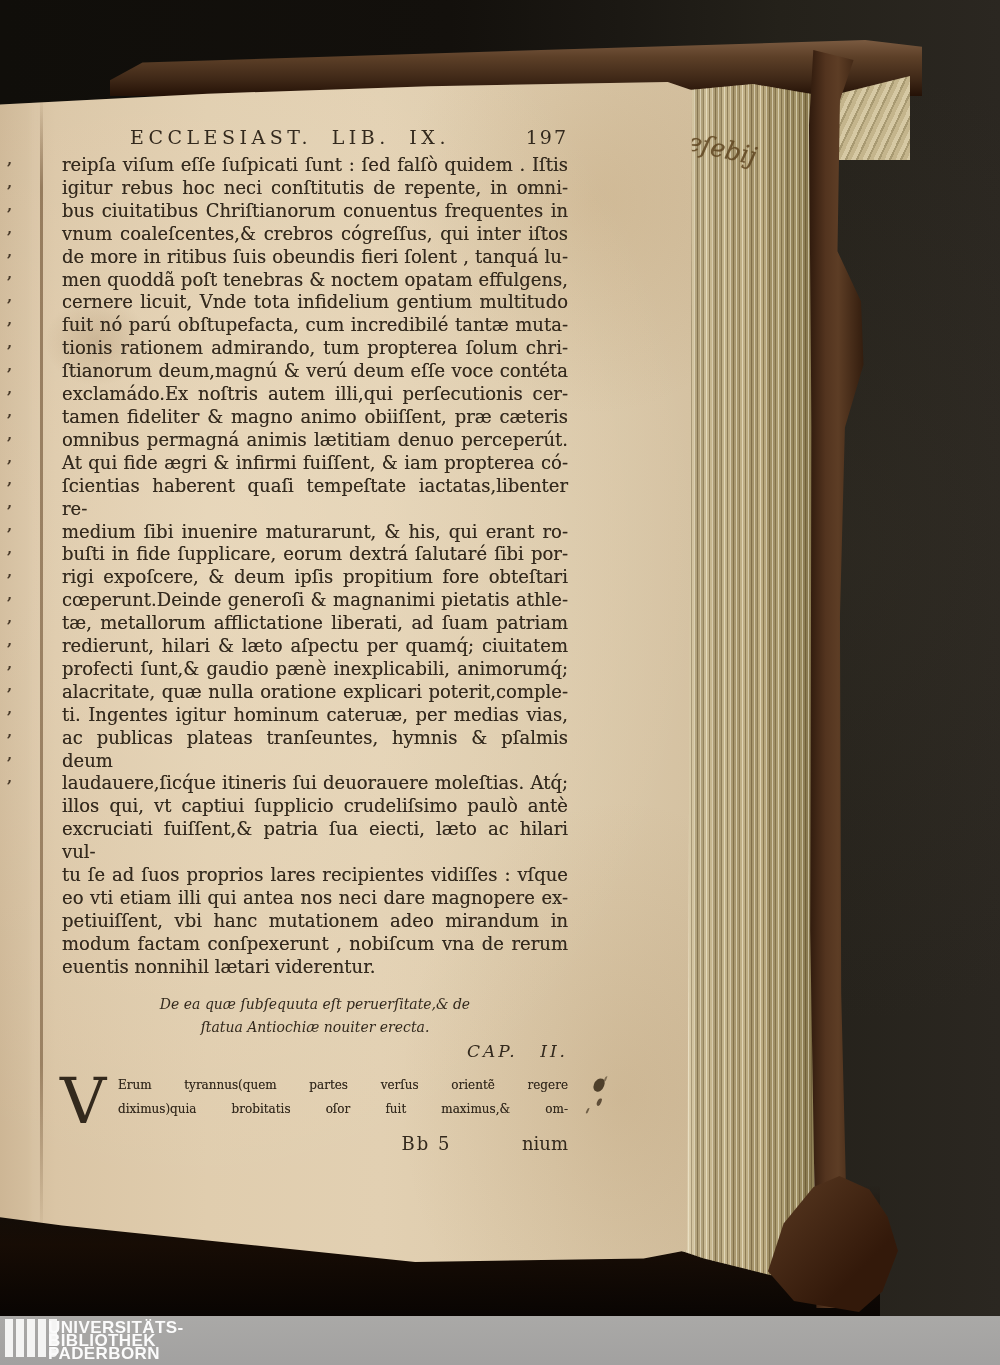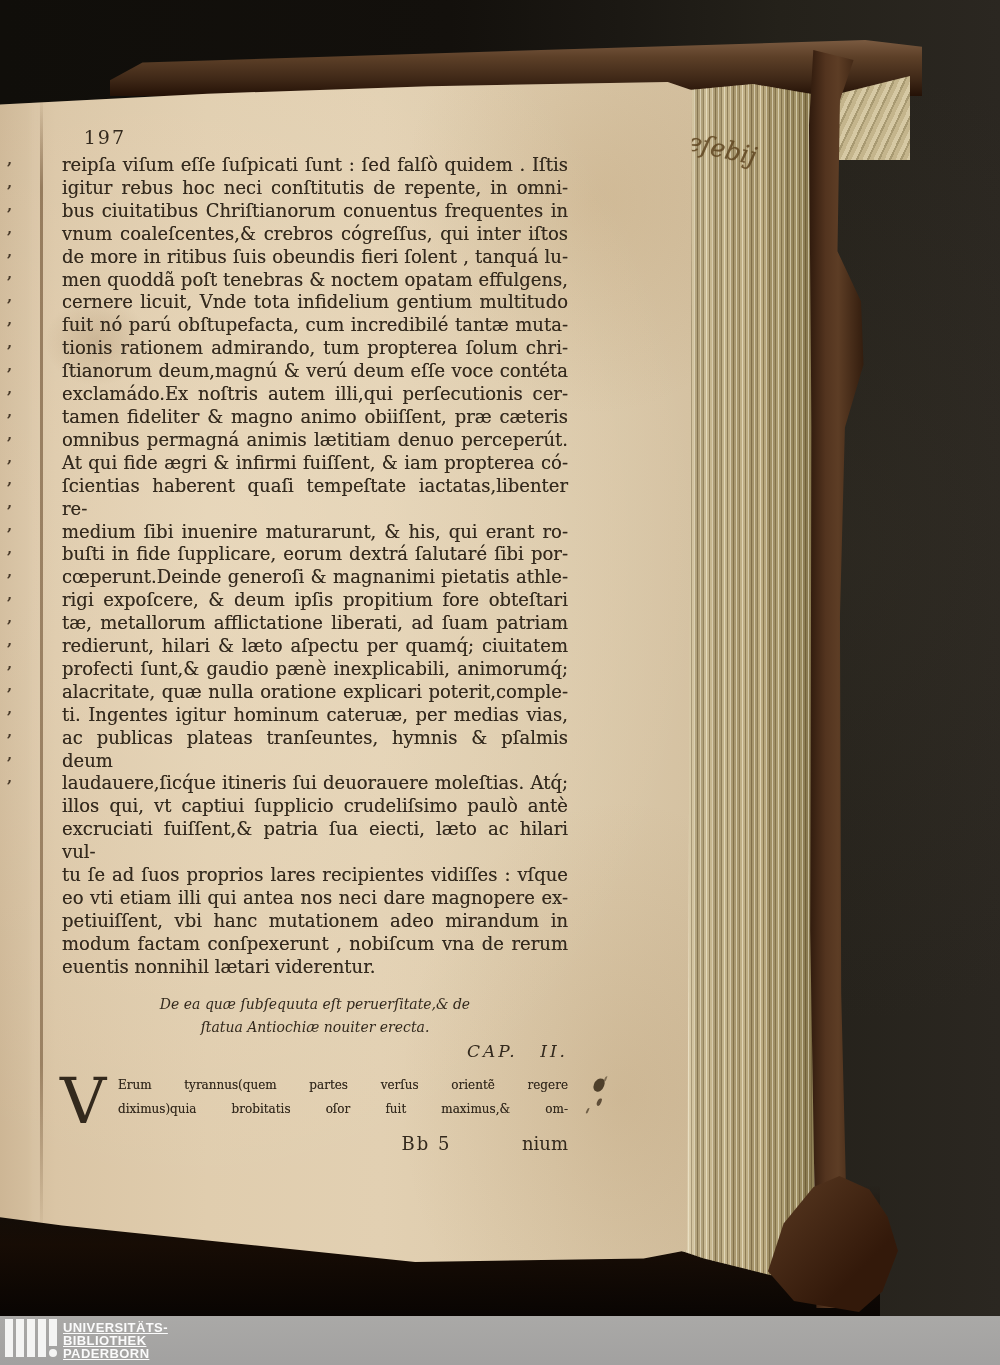--- a/index.html
+++ b/index.html
@@ -87,22 +87,22 @@
 
   
   .band{position:absolute;left:0;top:1316px;width:1000px;height:49px;
       background:linear-gradient(180deg,#aaa9a7,#a2a1a0);
       font-family:"Liberation Sans",sans-serif;}
   .logo{position:absolute;left:5px;top:3px;height:42px;display:flex;gap:3px;align-items:flex-start;}
   .bar{width:8px;height:38px;background:#f4f4f3;}
   .excl{width:8px;height:38px;display:flex;flex-direction:column;justify-content:space-between;}
   .excl .stem{width:8px;height:27px;background:#f4f4f3;}
   .excl .dot{width:8px;height:8px;border-radius:50%;background:#f4f4f3;}
-  .bandtext{position:absolute;left:63px;top:5px;font-size:13px;line-height:13px;
-      font-weight:bold;color:#fbfbfb;letter-spacing:.4px;text-decoration:underline;}
+  .bandtext{position:absolute;left:48px;top:5px;font-size:17px;line-height:13px;
+      font-weight:bold;color:#fbfbfb;letter-spacing:.4px;}
 </style>
 </head>
 <body>
 
 <div class="stage">
   <div class="bg"></div>
 
   <div class="spine-top"></div>
   <div class="block-top-corner"></div>
   <div class="page-shadow"></div>
@@ -143,20 +143,21 @@
         <span class="mark">,</span>
         <span class="mark">,</span>
         <span class="mark">,</span>
         <span class="mark">,</span>
         <span class="mark">,</span>
         <span class="mark">,</span>
       </div>
 
     <div class="content">
       <div class="hdr">
+        <span class="htitle">ECCLESIAST. LIB. IX.</span>
         <span class="pnum">197</span>
       </div>
 
       <div class="bodytext">
           <div class="bline">reipſa viſum eſſe ſuſpicati ſunt : ſed falſò quidem .  Iſtis</div>
           <div class="bline">igitur rebus hoc neci conſtitutis de repente, in omni-</div>
           <div class="bline">bus ciuitatibus Chriſtianorum conuentus frequentes in</div>
           <div class="bline">vnum coaleſcentes,&amp; crebros cógreſſus, qui inter iſtos</div>
           <div class="bline">de more in ritibus ſuis obeundis fieri ſolent , tanquá lu-</div>
           <div class="bline">men quoddã poſt tenebras &amp; noctem opatam effulgens,</div>
@@ -164,22 +165,22 @@
           <div class="bline">fuit nó parú obſtupefacta, cum incredibilé tantæ muta-</div>
           <div class="bline">tionis rationem admirando, tum propterea ſolum chri-</div>
           <div class="bline">ſtianorum deum,magnú &amp; verú deum eſſe voce contéta</div>
           <div class="bline">exclamádo.Ex noſtris autem illi,qui perſecutionis cer-</div>
           <div class="bline">tamen fideliter &amp; magno animo obiiſſent, præ cæteris</div>
           <div class="bline">omnibus permagná animis lætitiam denuo perceperút.</div>
           <div class="bline">At qui fide ægri &amp; infirmi fuiſſent, &amp; iam propterea có-</div>
           <div class="bline">ſcientias haberent quaſi tempeſtate iactatas,libenter re-</div>
           <div class="bline">medium ſibi inuenire maturarunt, &amp; his, qui erant ro-</div>
           <div class="bline">buſti in fide ſupplicare, eorum dextrá ſalutaré ſibi por-</div>
+          <div class="bline">rigi expoſcere, &amp; deum ipſis propitium fore obteſtari</div>
           <div class="bline">cœperunt.Deinde generoſi &amp; magnanimi pietatis athle-</div>
-          <div class="bline">rigi expoſcere, &amp; deum ipſis propitium fore obteſtari</div>
           <div class="bline">tæ, metallorum afflictatione liberati, ad ſuam patriam</div>
           <div class="bline">redierunt, hilari &amp; læto aſpectu per quamq́; ciuitatem</div>
           <div class="bline">profecti ſunt,&amp; gaudio pænè inexplicabili, animorumq́;</div>
           <div class="bline">alacritate, quæ nulla oratione explicari poterit,comple-</div>
           <div class="bline">ti. Ingentes igitur hominum cateruæ, per medias vias,</div>
           <div class="bline">ac publicas plateas tranſeuntes, hymnis &amp; pſalmis deum</div>
           <div class="bline">laudauere,ſicq́ue itineris ſui deuorauere moleſtias. Atq́;</div>
           <div class="bline">illos qui, vt captiui ſupplicio crudeliſsimo paulò antè</div>
           <div class="bline">excruciati fuiſſent,&amp; patria ſua eiecti, læto ac hilari vul-</div>
           <div class="bline">tu ſe ad ſuos proprios lares recipientes vidiſſes : vſque</div>

